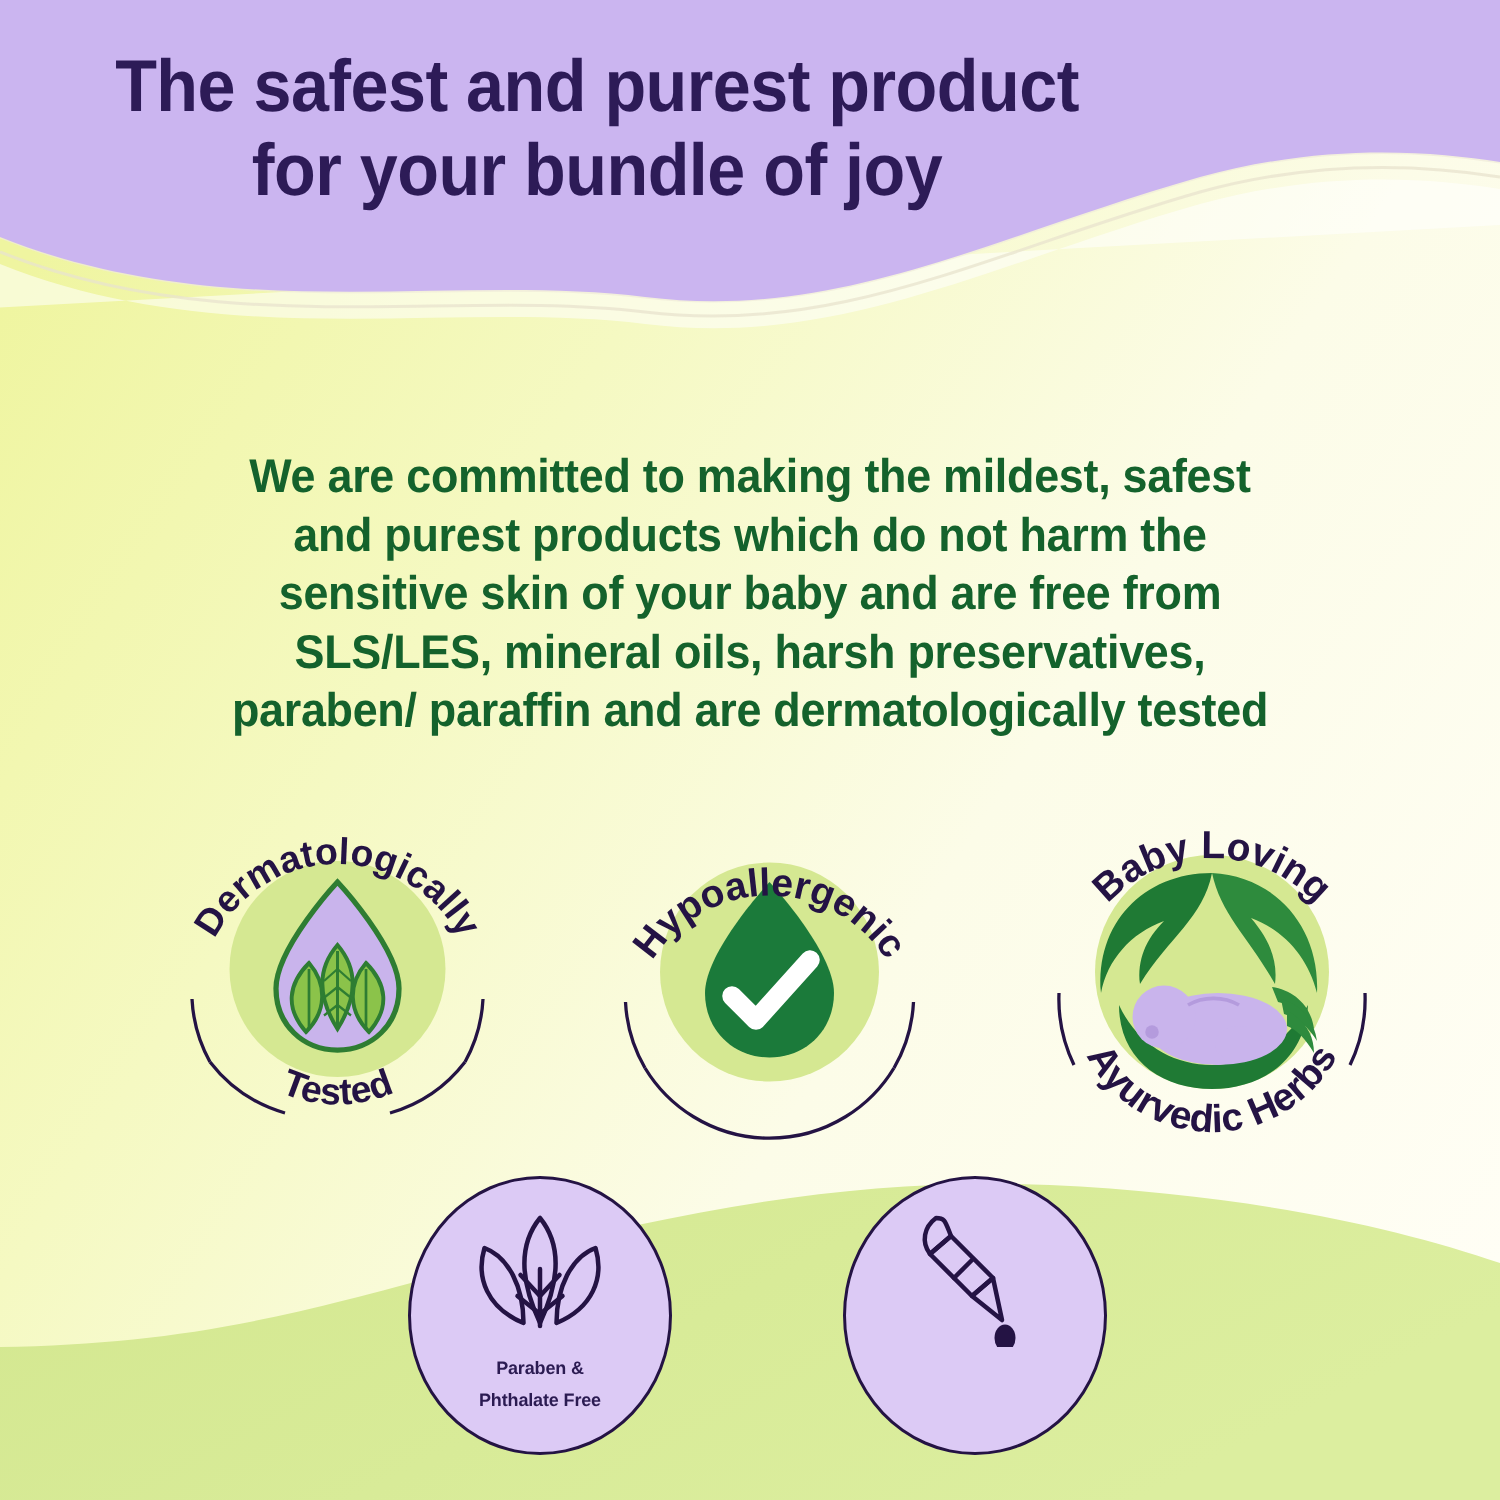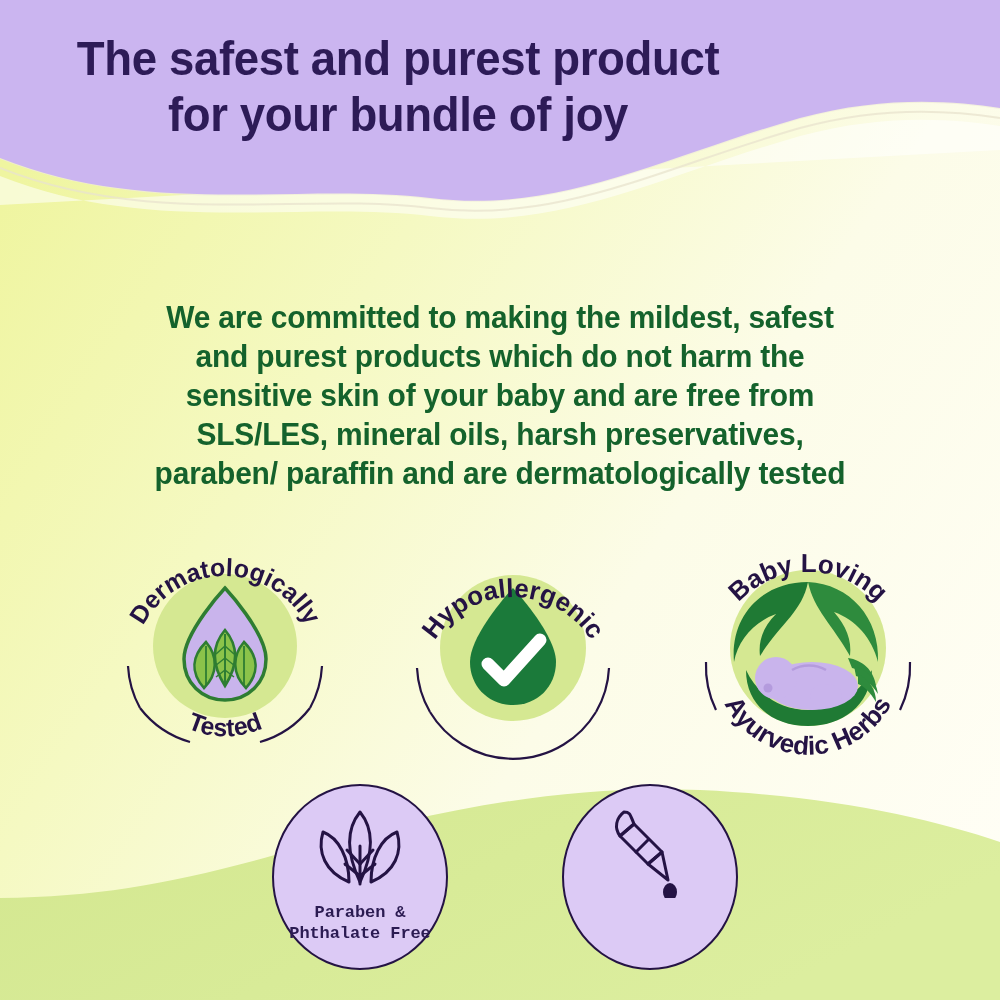--- a/index.html
+++ b/index.html
@@ -114,23 +114,23 @@
     top: 22px;
     transform: translateX(-50%);
   }
   .oval-label {
     position: absolute;
     left: 0;
     width: 100%;
     bottom: 26px;
     text-align: center;
     color: #2B1B52;
-    font-family: Liberation Mono, monospace;
+    font-family: Liberation Sans, sans-serif;
     font-weight: bold;
-    font-size: 17px;
+    font-size: 12px;
     line-height: 21px;
     letter-spacing: -0.1px;
   }
   .oval-label .l2 { display: block; text-align: center; }
 </style>
 </head>
 <body>
 
 <div id="poster">
 

